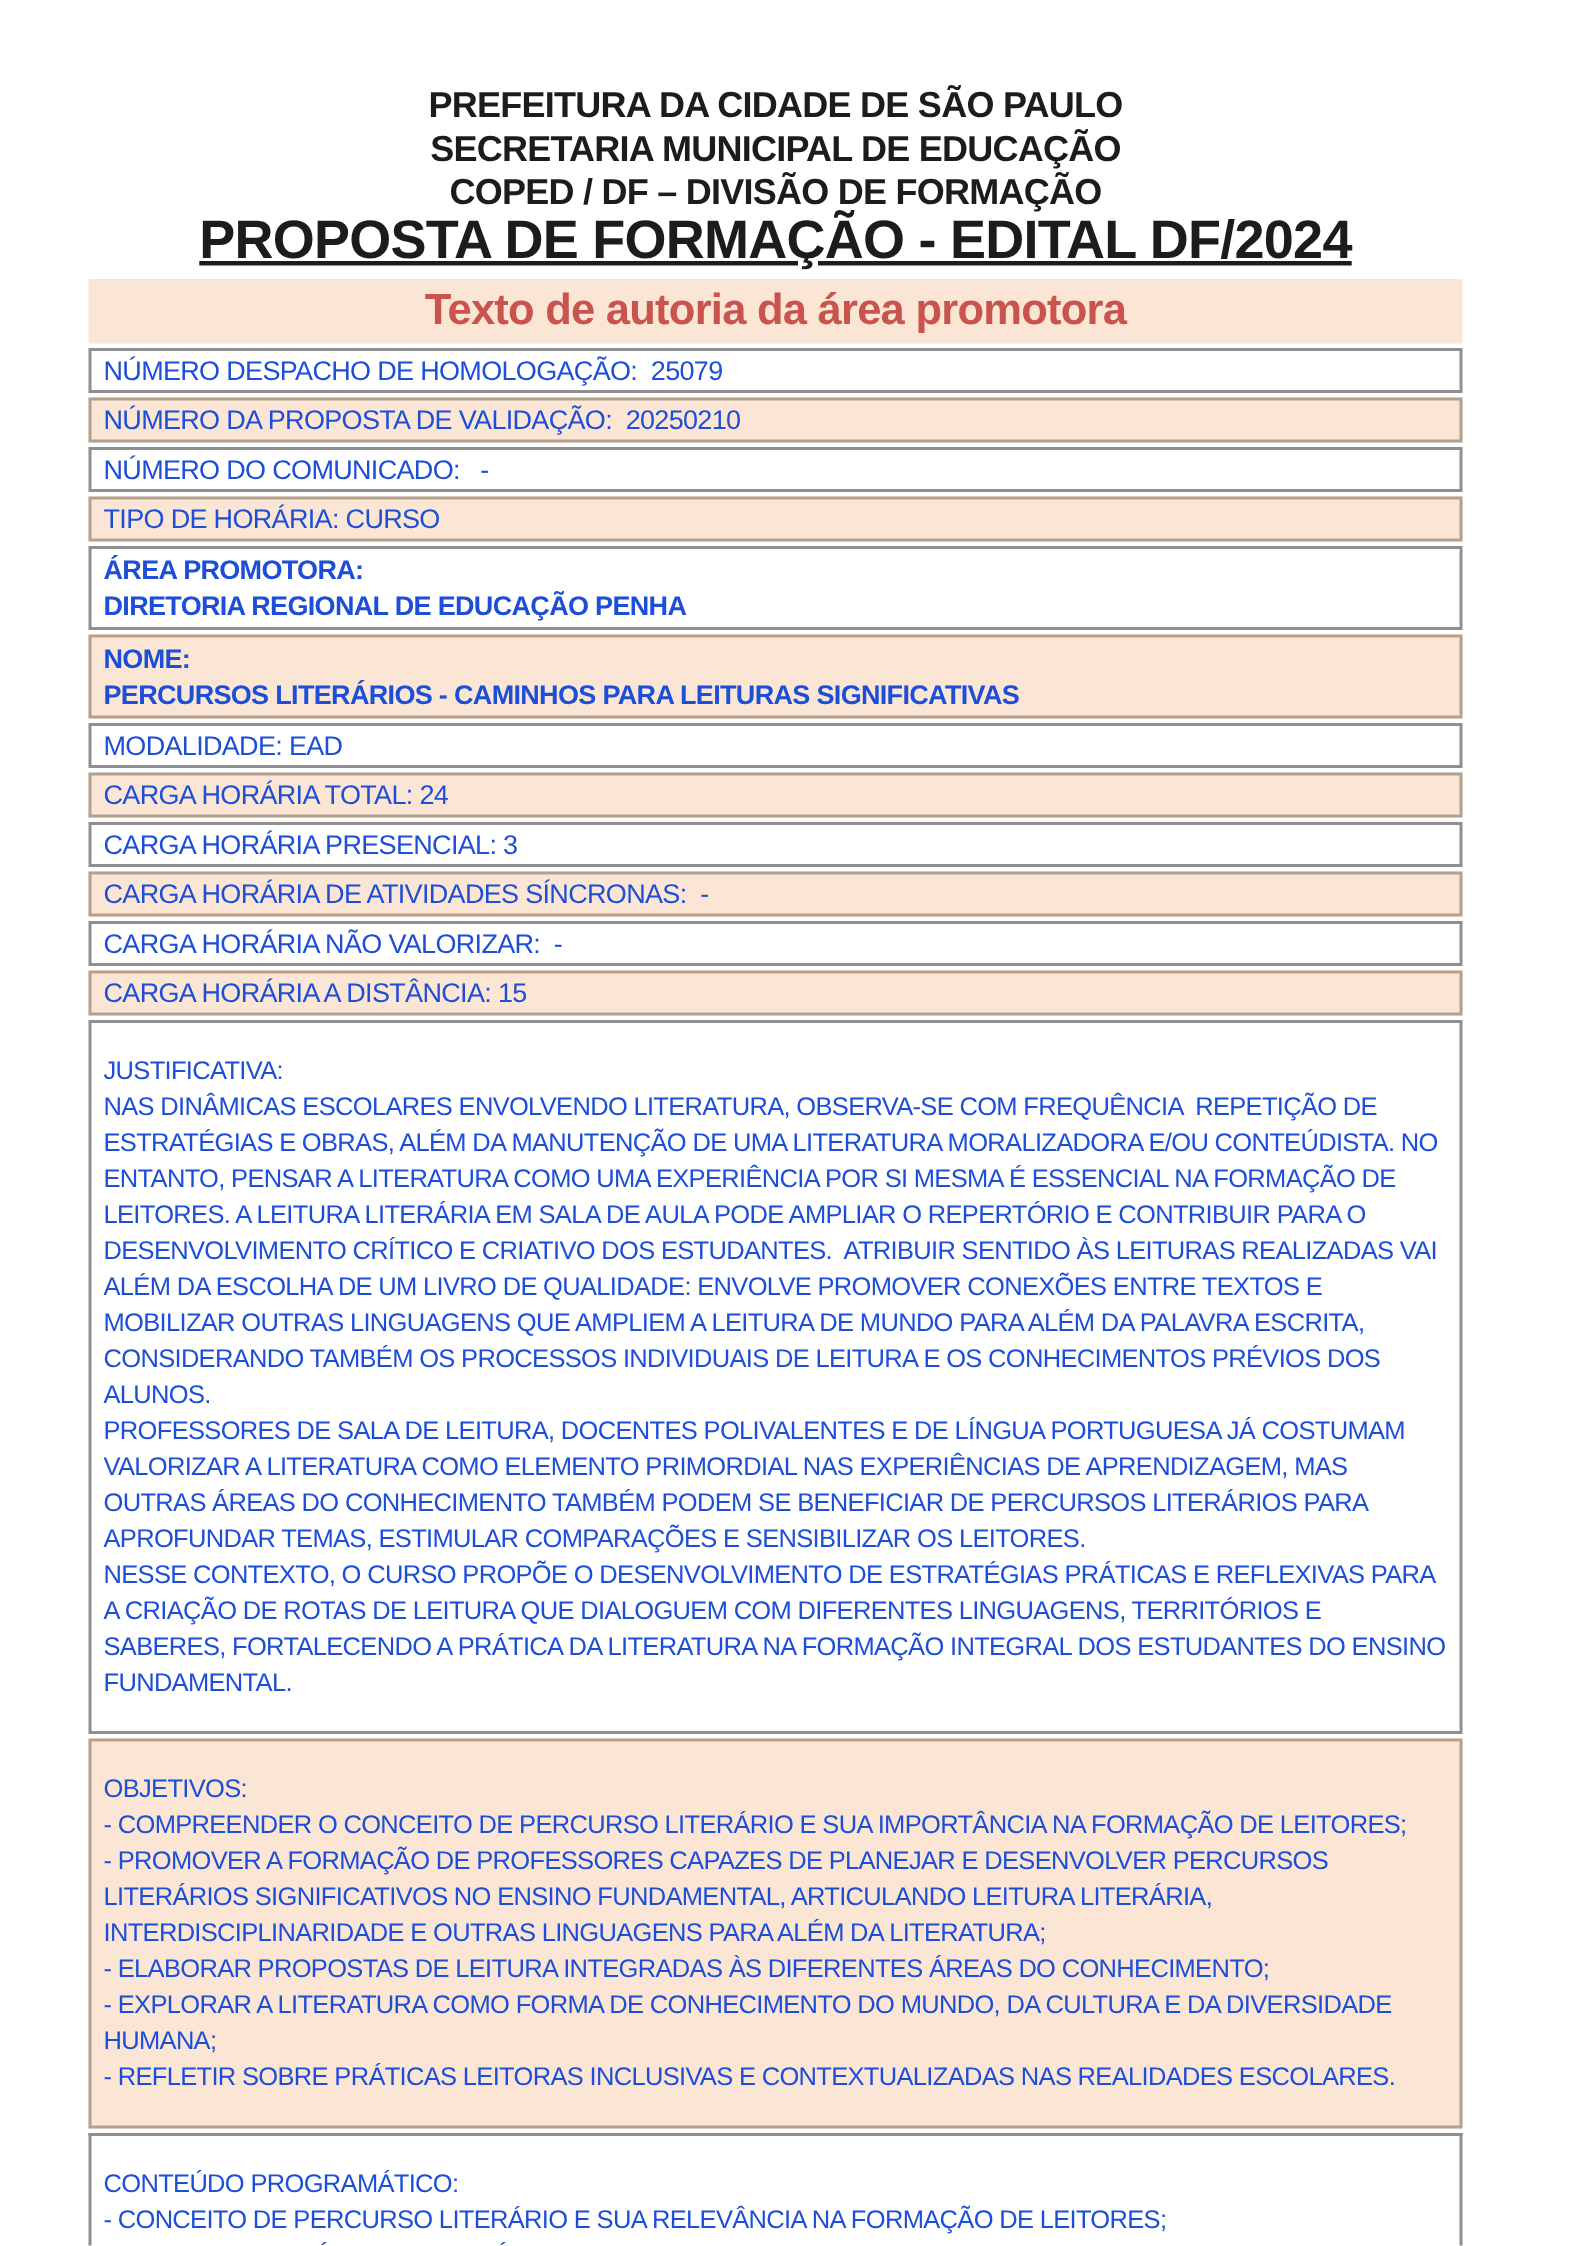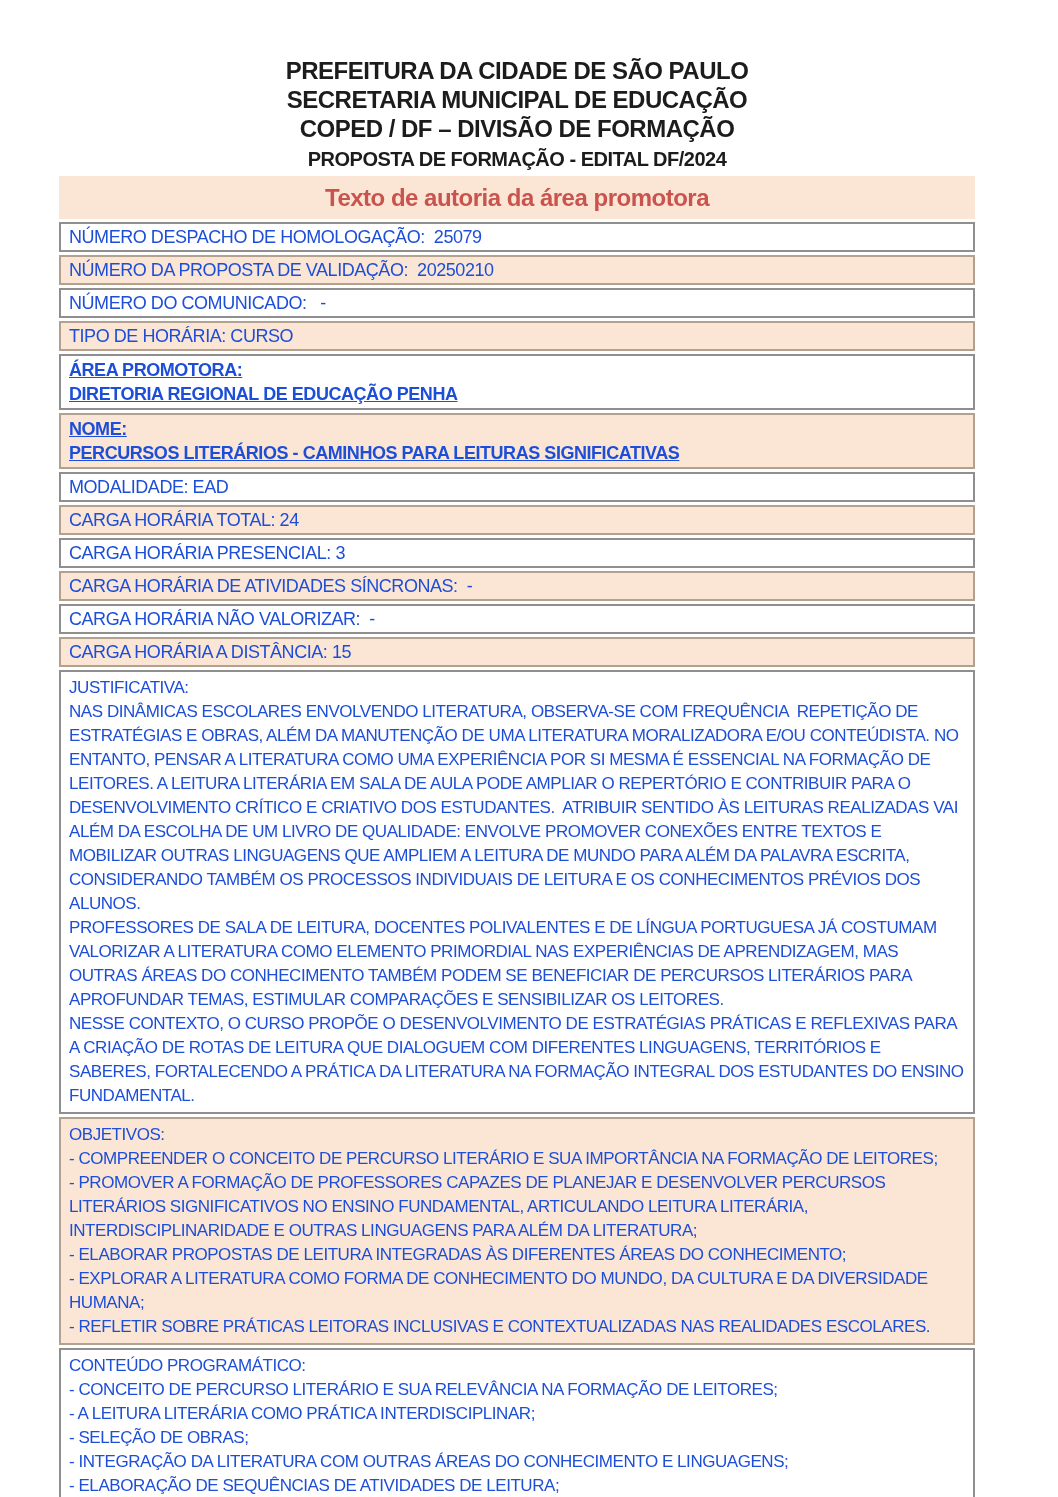--- a/index.html
+++ b/index.html
@@ -18,41 +18,41 @@
     color:var(--text);
   }
   .page{position:relative;width:1058px;height:1497px;overflow:hidden;}
   .content{margin-left:59px;width:916px;}
   
   .doc-header{padding-top:56px;text-align:center;}
   .h-line{
     font-weight:bold;font-size:24px;line-height:29px;
     letter-spacing:-0.5px;color:#1c1c1c;white-space:nowrap;
   }
-  .h-line.big{font-size:20px;line-height:33px;}
+  .h-line.big{font-size:36px;line-height:33px;text-decoration:underline;}
   
   .banner{
-    margin-top:0;height:43px;background:var(--peach-bg);
-    color:var(--banner-text);font-weight:bold;font-size:24px;line-height:43px;
+    margin-top:10px;height:43px;background:var(--peach-bg);
+    color:var(--banner-text);font-weight:bold;font-size:29px;line-height:43px;
     text-align:center;letter-spacing:-0.5px;white-space:nowrap;
   }
   
   .row{
     margin-top:3px;
     border:2px solid var(--row-border);
     background:#ffffff;
     padding:1px 8px;
     font-size:18px;line-height:24px;letter-spacing:-0.45px;
     white-space:pre-wrap;color:#1d4ed8;
   }
   .row.peach{background:var(--peach-bg);border-color:var(--row-border-peach);}
-  .row.bold{font-weight:bold;text-decoration:underline;}
+  .row.bold{font-weight:bold;}
   .row.twoline{padding:2px 8px;}
   .row.section{
-    padding:4px 8px;
+    padding:20px 8px;
     font-size:17px;line-height:24px;letter-spacing:-0.45px;
   }
   .row.section.cut{min-height:230px;border-bottom:none;}
 </style>
 </head>
 <body>
 
 <div class="page">
   <div class="content">
 

